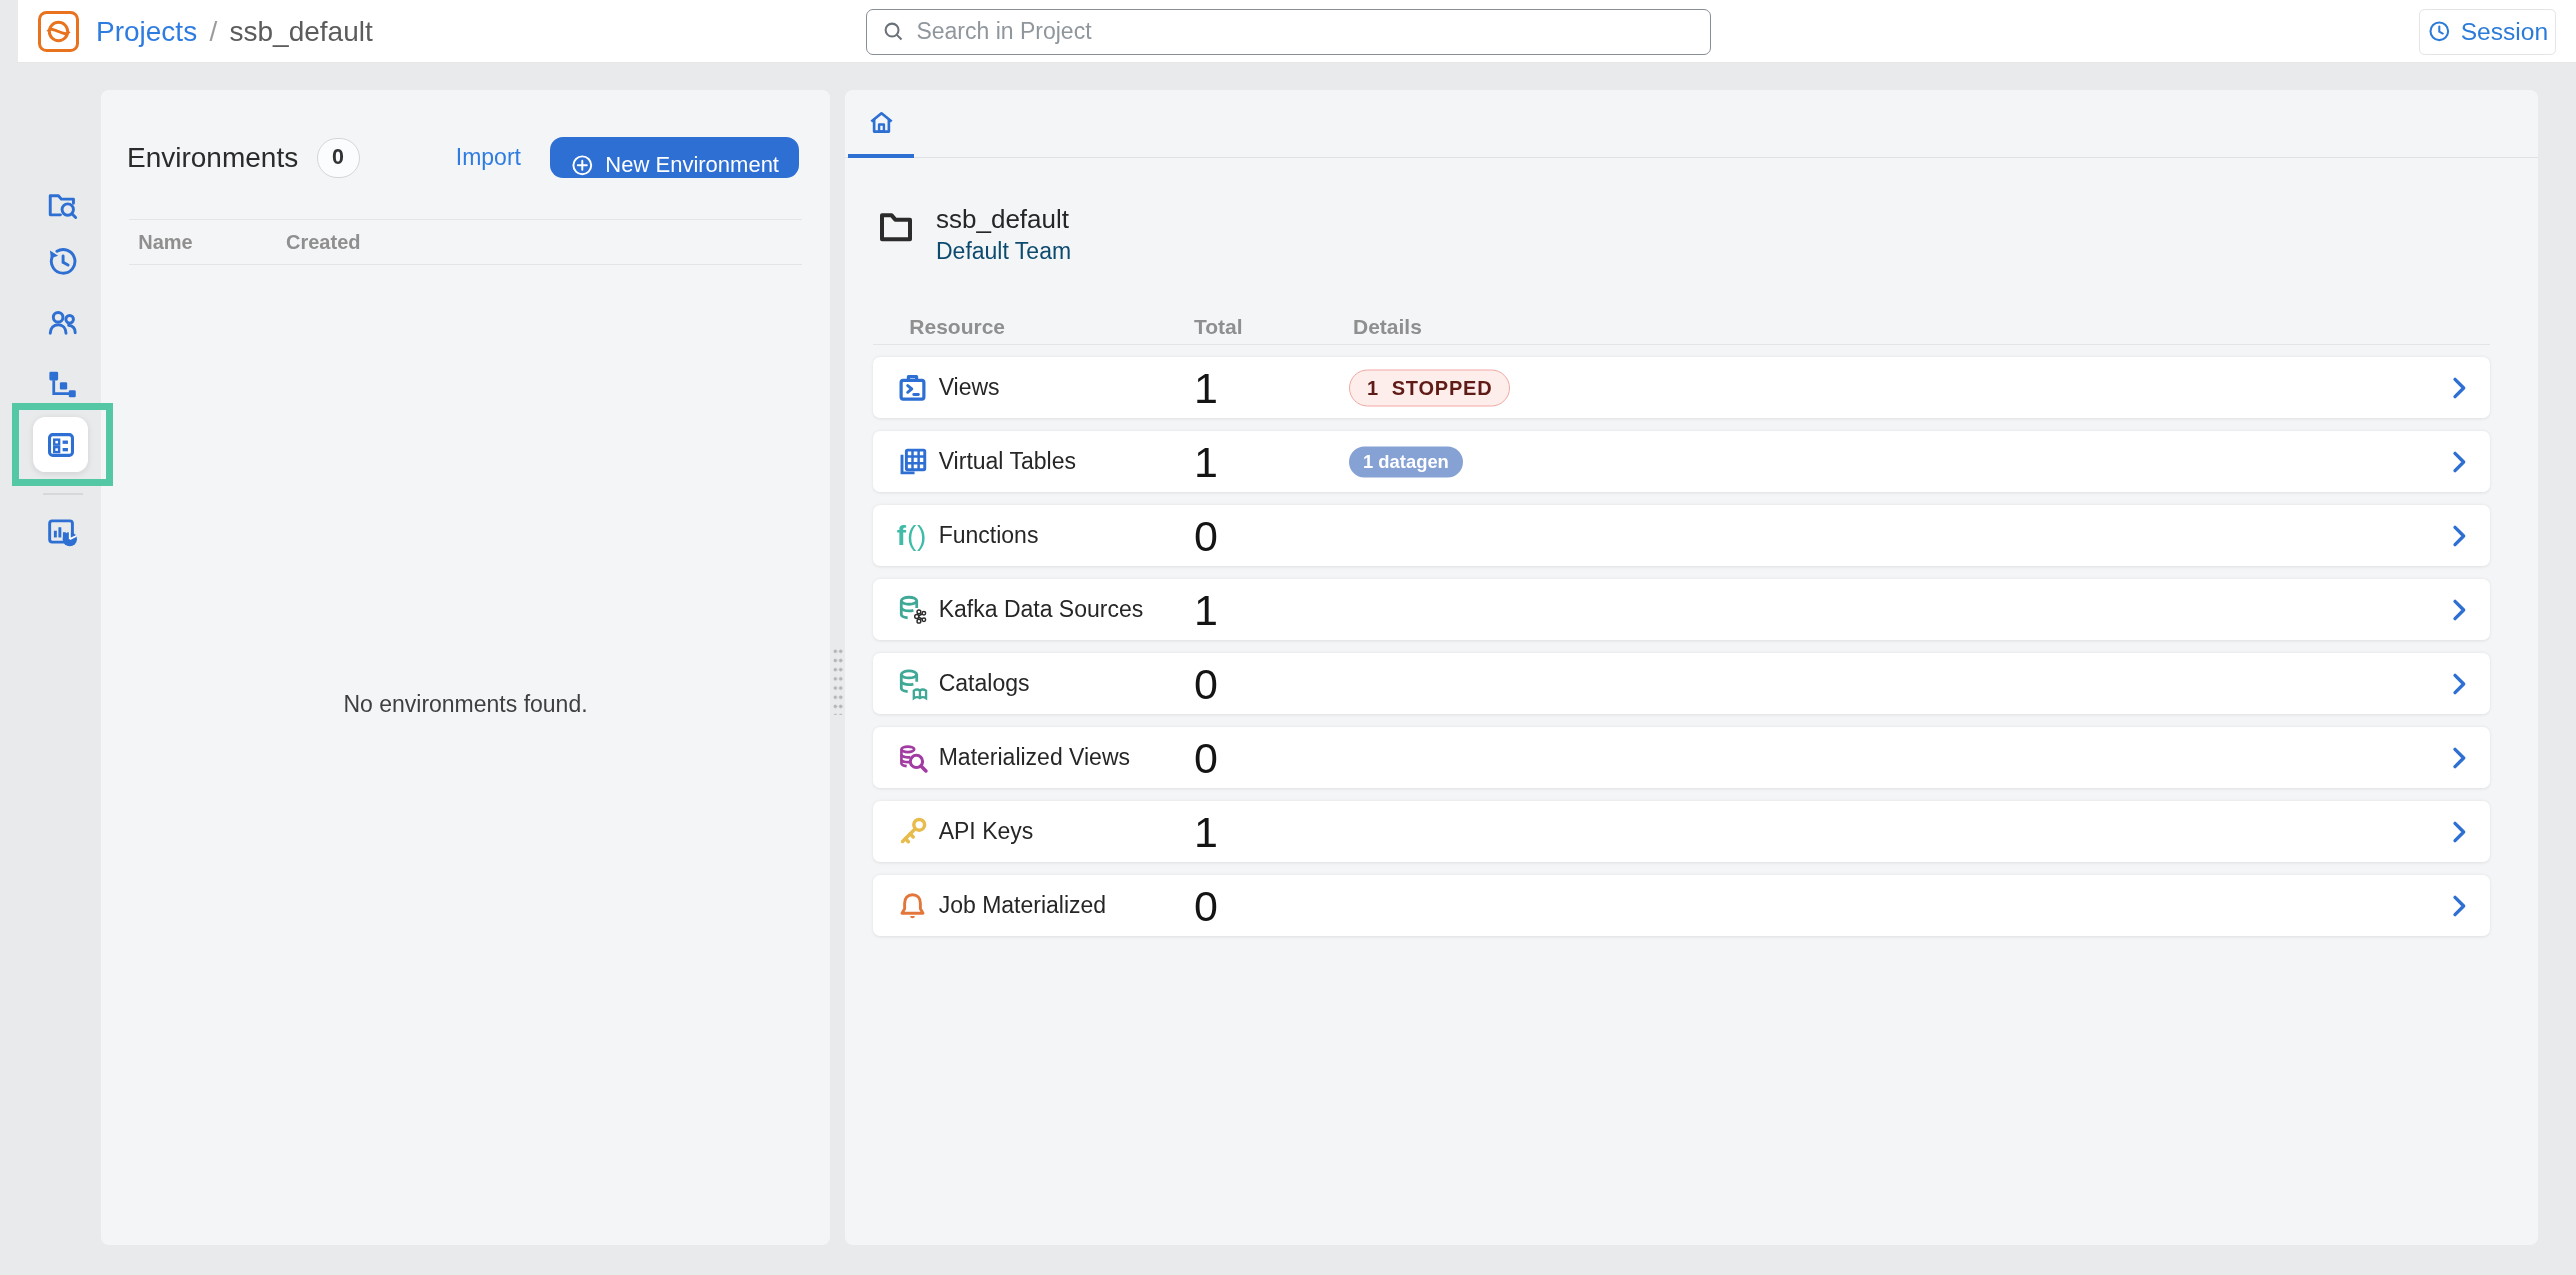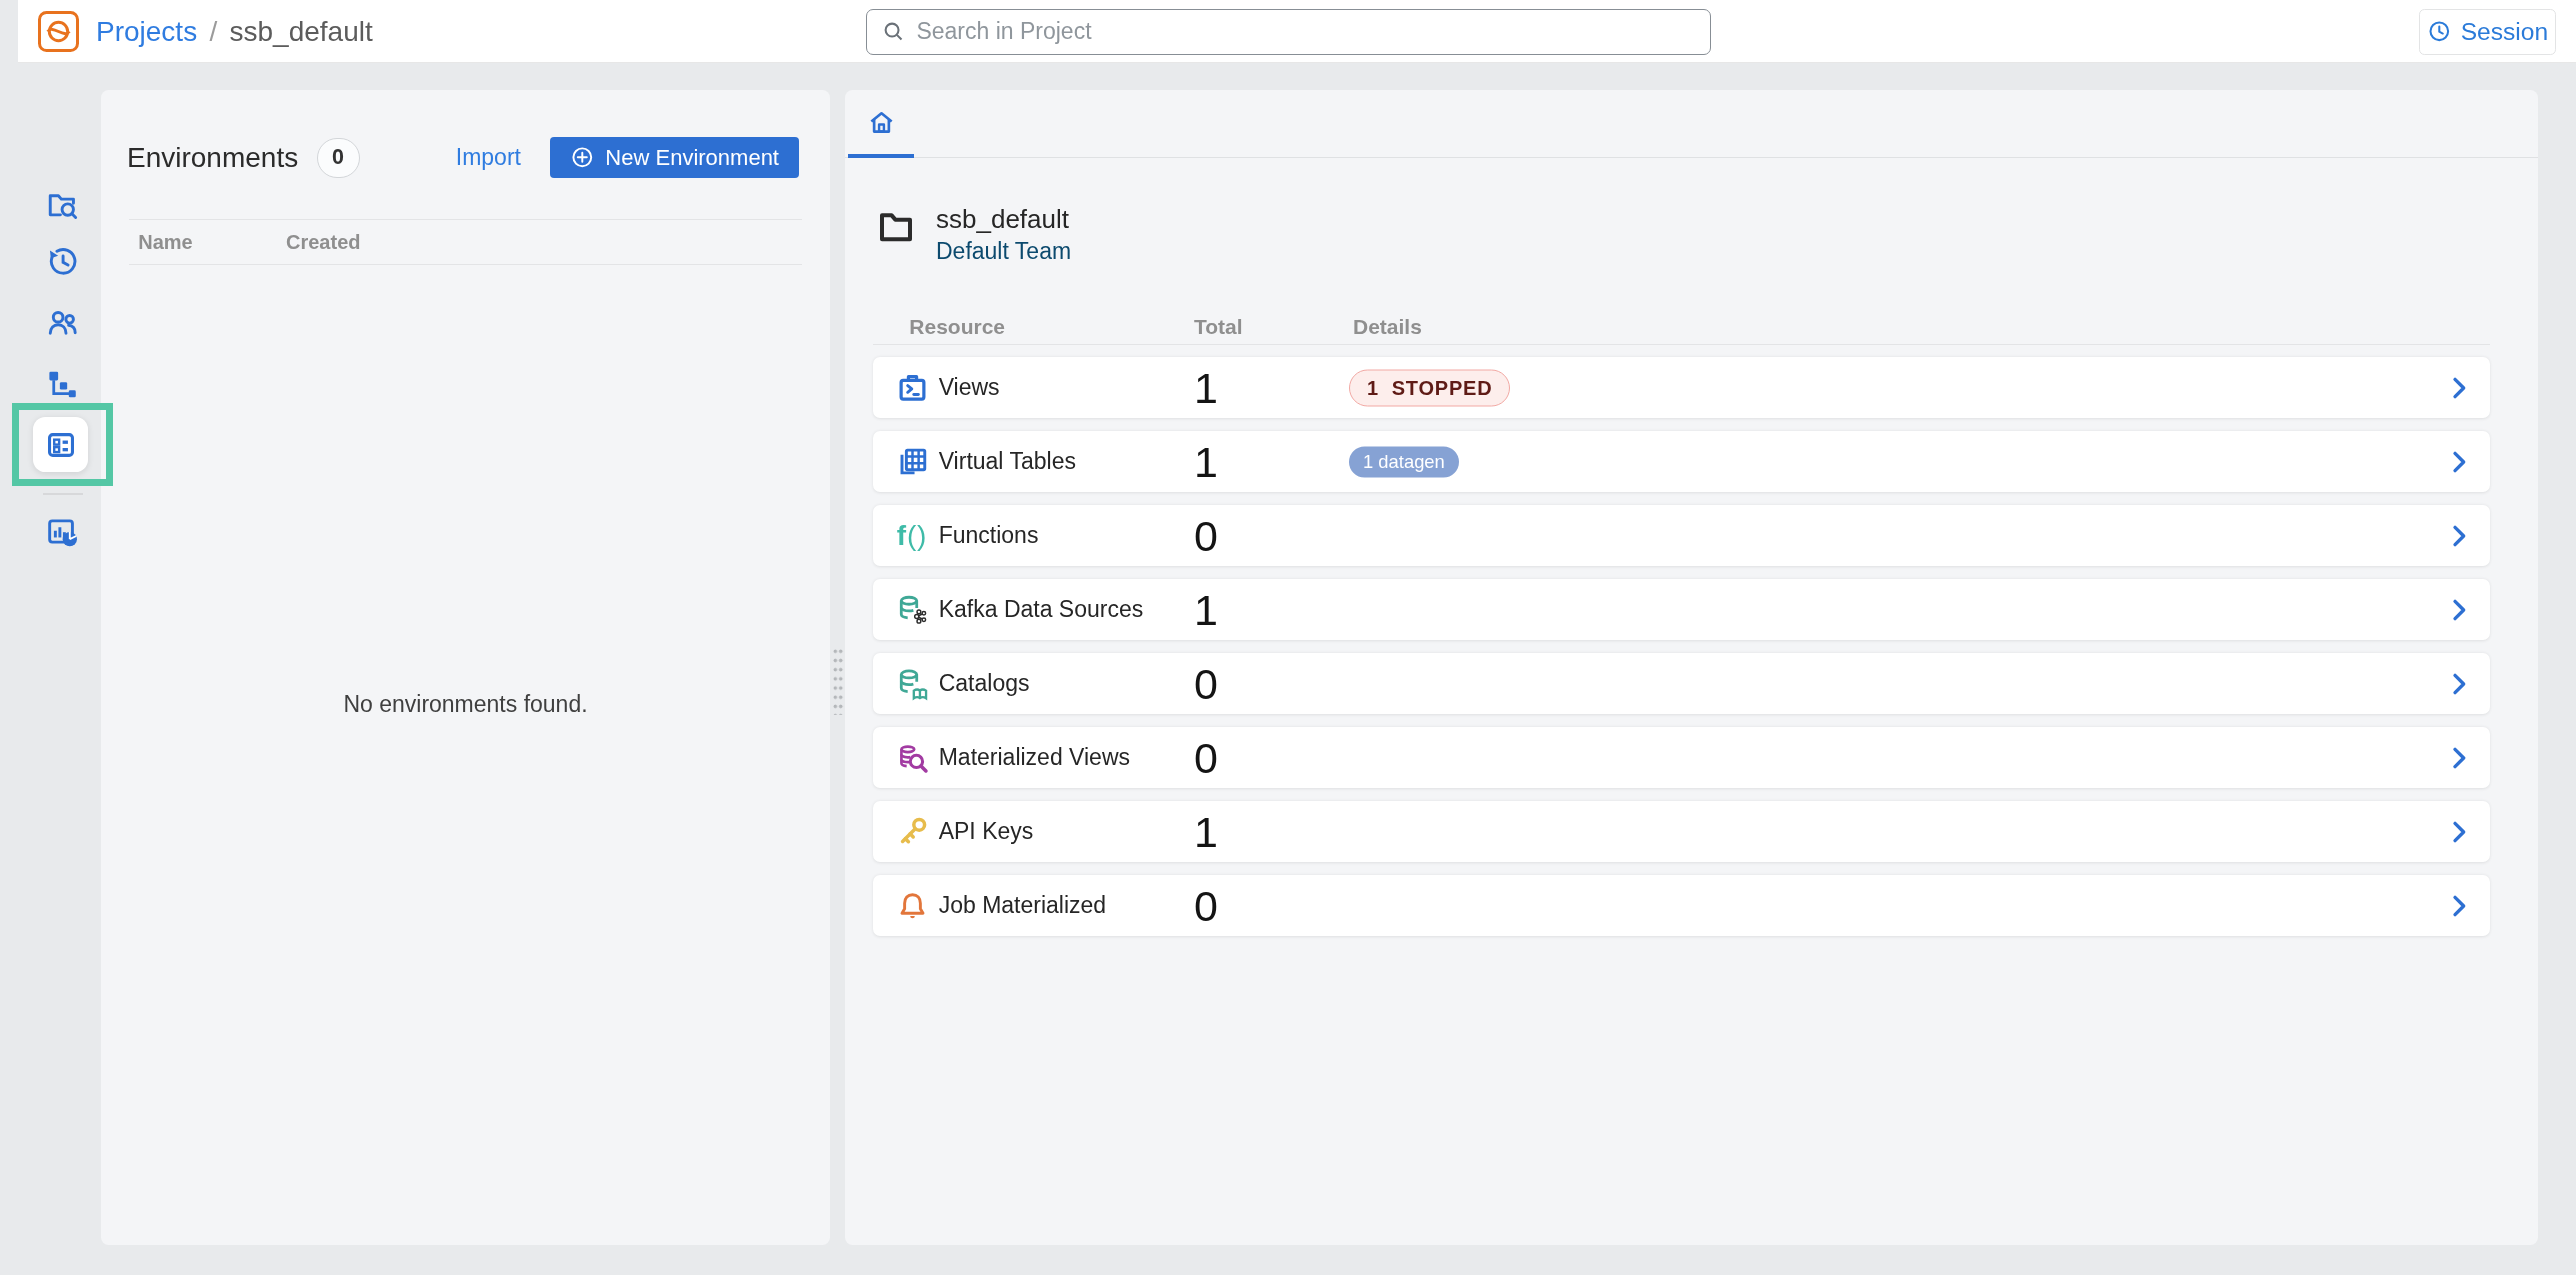--- a/index.html
+++ b/index.html
@@ -97,23 +97,23 @@
   .env-title { font-size:28px; font-weight:400; color:#2b2b2b; }
   .count-pill {
     margin-left:18.4px; min-width:43px; height:40px; padding:0 7.7px;
     border:1.5px solid #d3d6d9; border-radius:21px; background:#fbfcfd;
     display:flex; align-items:center; justify-content:center;
     font-size:21.5px; font-weight:bold; color:#333;
   }
   .env-spacer { flex:1; }
   .import-link { font-size:23px; color:#2f7ce0; margin-right:29px; cursor:pointer; }
   .new-env-btn {
-    height:41px; padding:0 20px; background:#2d6fd2; border:none; border-radius:4px;
+    height:41px; padding:0 20px; background:#2d6fd2; border:none; border-radius:13px;
     color:#fff; font-size:22px; font-family:inherit; cursor:pointer;
-    display:flex; align-items:center; gap:10.8px;
+    display:flex; align-items:flex-end; gap:10.8px;
   }
   .env-cols {
     position:absolute; left:28px; right:28px; top:129px; height:46px;
     border-top:0.8px solid #e3e4e6; border-bottom:0.8px solid #e3e4e6;
     display:flex; align-items:center;
     font-size:20px; font-weight:bold; color:#8f8f8f;
   }
   .env-col-name { width:157px; padding-left:9.2px; }
   .empty-msg {
     position:absolute; left:0; right:0; top:601px; text-align:center;
@@ -162,21 +162,21 @@
   .res-badge { position:absolute; left:476px; top:50%; transform:translateY(-50%); }
   .badge-stopped {
     display:inline-flex; align-items:center; height:37px; padding:0 17px;
     border:1.5px solid #f2a9a4; border-radius:19px; background:#fdeeec;
     color:#5f1b16; font-size:20px; font-weight:bold; letter-spacing:0.8px;
     white-space:pre;
   }
   .badge-datagen {
     display:inline-flex; align-items:center; height:31px; padding:0 14px;
     border-radius:16px; background:#86a2d4;
-    color:#fff; font-size:18.4px; font-weight:normal;
+    color:#fff; font-size:18.4px; font-weight:bold;
   }
   .res-chevron {
     position:absolute; right:17px; top:50%; transform:translateY(-50%);
     color:#2d6fd2;
   }
   .fx { font-size:28px; font-weight:bold; color:#3fbba8; letter-spacing:0.8px; }
   .fx .par { font-weight:400; }
 </style>
 </head>
 <body>

